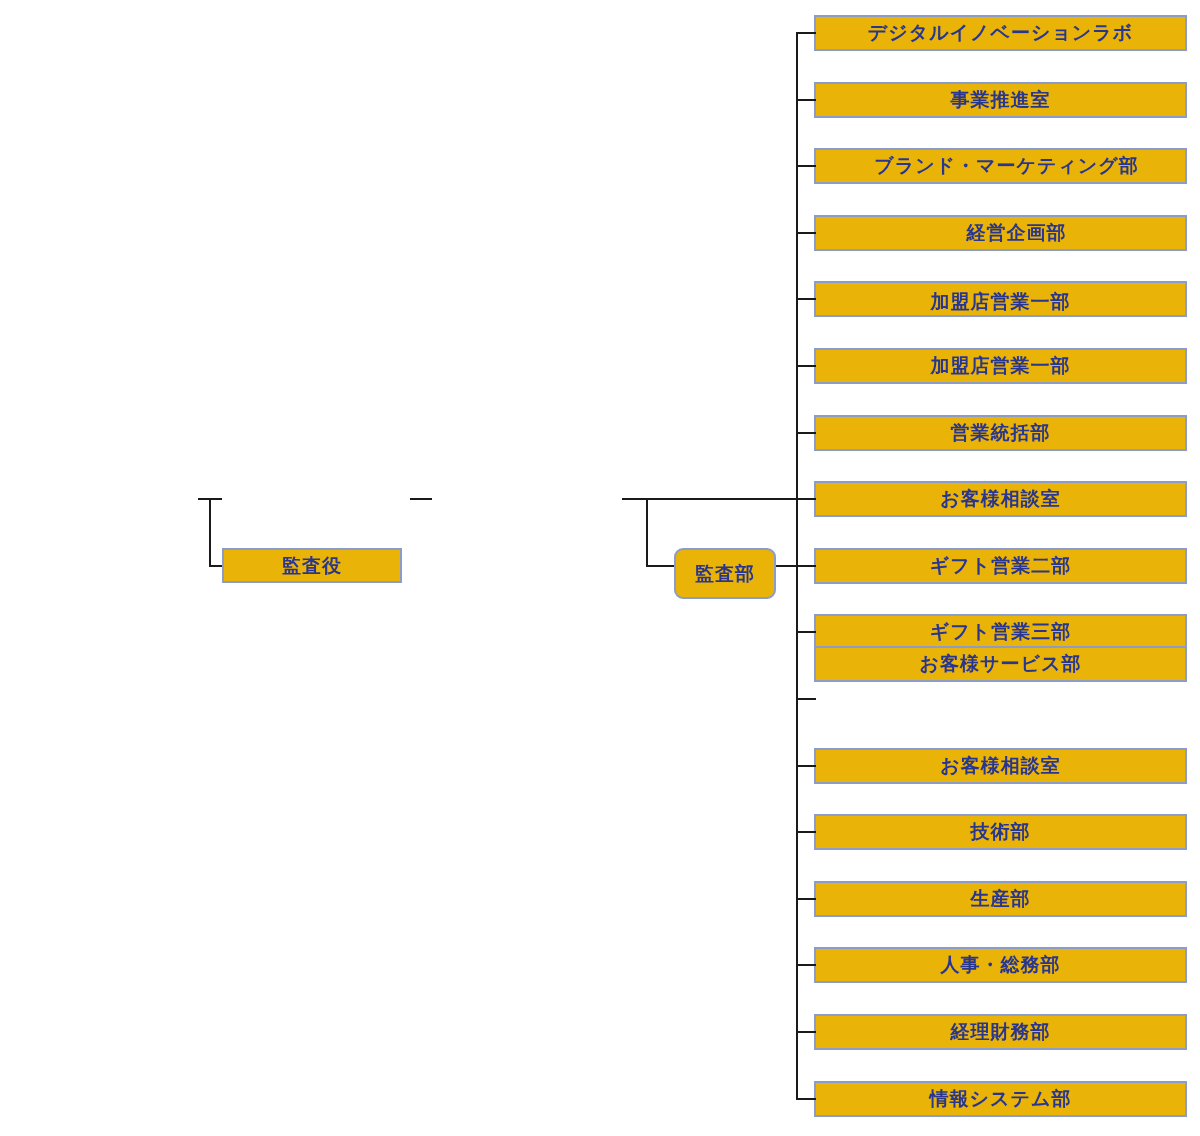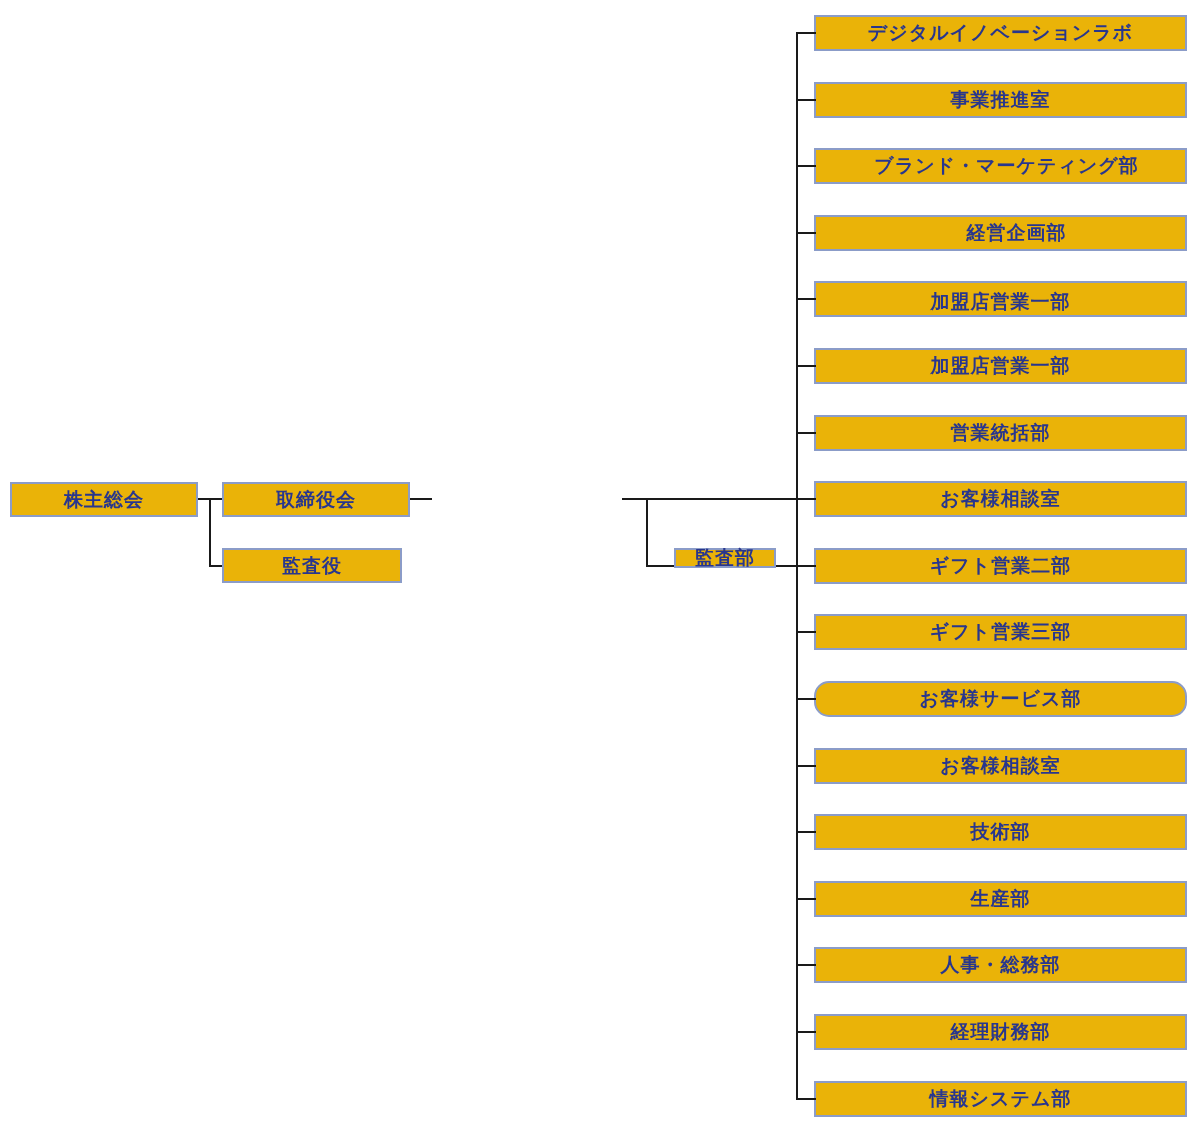--- a/index.html
+++ b/index.html
@@ -42,33 +42,27 @@
   }
   .line{
     position:absolute;
     background:var(--line);
   }
   
   .box-shareholders{left:10px;  top:482px; width:188px; height:35px;}
   .box-board       {left:222px; top:482px; width:188px; height:35px;}
   .box-auditor     {left:222px; top:548px; width:180px; height:35px;}
   .box-president   {left:432px; top:482px; width:190px; height:35px;}
-  .box-audit-dept  {left:674px; top:548px; width:102px; height:20px;}
+  .box-audit-dept  {left:674px; top:548px; width:102px; height:51px;border-radius:9px;}
 </style>
 </head>
 <body>
 
 <div class="canvas">
 
-  <div class="box box-shareholders">
-    <span class="label">株主総会</span>
-  </div>
-  <div class="box box-board">
-    <span class="label">取締役会</span>
-  </div>
   <div class="box box-auditor">
     <span class="label">監査役</span>
   </div>
   <div class="box box-audit-dept">
     <span class="label">監査部</span>
   </div>
 
   <div id="right-rows">
   <div class="box dept-box" style="top: 15px;">
     <span class="label">デジタルイノベーションラボ</span>
@@ -103,21 +97,21 @@
   </div>
 
   <div class="box dept-box" style="top: 548px;">
     <span class="label">ギフト営業二部</span>
   </div>
 
   <div class="box dept-box" style="top: 614px;">
     <span class="label">ギフト営業三部</span>
   </div>
 
-  <div class="box dept-box" style="top: 681px; border-radius: 15px;">
+  <div class="box dept-box" style="top: 646px;">
     <span class="label">お客様サービス部</span>
   </div>
 
   <div class="box dept-box" style="top: 748px;">
     <span class="label">お客様相談室</span>
   </div>
 
   <div class="box dept-box" style="top: 814px;">
     <span class="label">技術部</span>
   </div>

